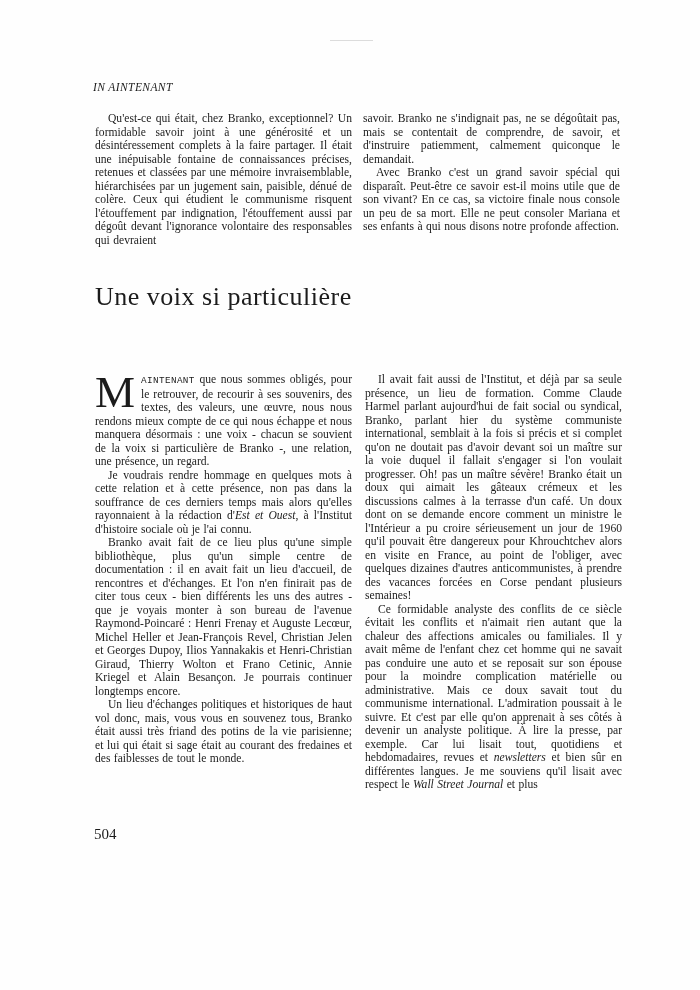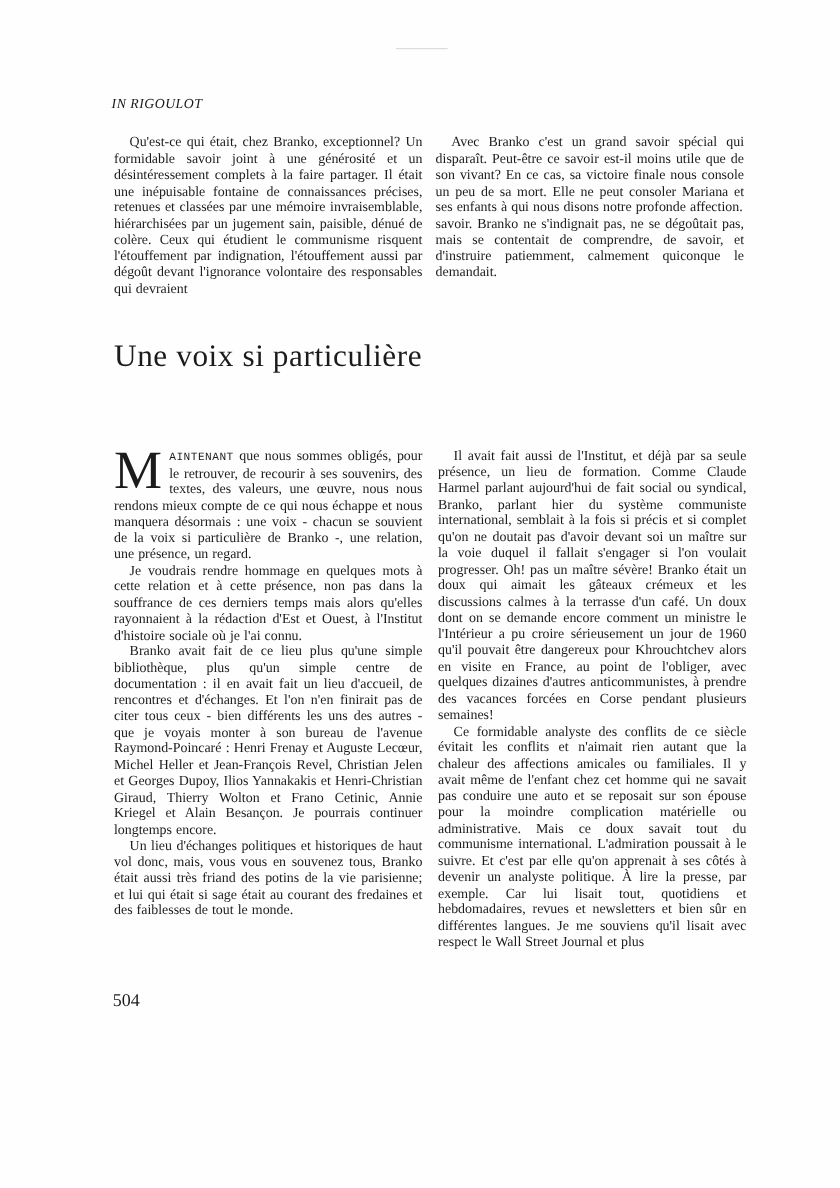--- a/index.html
+++ b/index.html
@@ -39,21 +39,21 @@
     font-size: 11.6px;
     line-height: 13.5px;
     word-spacing: 0.5px;
   }
   .memoriam-left  { left: 95px;  top: 112px; }
   .memoriam-right { left: 363px; top: 112px; }
   .article-left   { left: 95px;  top: 373px; }
   .article-right  { left: 365px; top: 373px; }
   .para { margin: 0; }
   .para.indent { text-indent: 13px; }
-  .it { }
+  .it { font-style: italic; }
   .dropcap {
     float: left;
     font-size: 45px;
     line-height: 35px;
     padding: 2px 6px 0 0;
   }
   .sc {
     font-size: 9.3px;
     letter-spacing: 0.4px;
     font-family: Liberation Mono, monospace;
@@ -83,28 +83,28 @@
     left: 94px;
     top: 826px;
     font-size: 15px;
   }
 </style>
 </head>
 <body>
 
 <div class="page">
   <div class="printers-mark"></div>
-  <div class="running-head">IN RIGOULOT</div>
+  <div class="running-head">IN AINTENANT</div>
 
   <div class="col memoriam-left">
       <p class="para indent"><span>Qu'est-ce qui était, chez Branko, exceptionnel? Un formidable savoir joint à une générosité et un désintéressement complets à la faire partager. Il était une inépuisable fontaine de connaissances précises, retenues et classées par une mémoire invraisemblable, hiérarchisées par un jugement sain, paisible, dénué de colère. Ceux qui étudient le communisme risquent l'étouffement par indignation, l'étouffement aussi par dégoût devant l'ignorance volontaire des responsables qui devraient</span></p>
     </div>
   <div class="col memoriam-right">
+      <p class="para"><span>savoir. Branko ne s'indignait pas, ne se dégoûtait pas, mais se contentait de comprendre, de savoir, et d'instruire patiemment, calmement quiconque le demandait.</span></p>
       <p class="para indent"><span>Avec Branko c'est un grand savoir spécial qui disparaît. Peut-être ce savoir est-il moins utile que de son vivant? En ce cas, sa victoire finale nous console un peu de sa mort. Elle ne peut consoler Mariana et ses enfants à qui nous disons notre profonde affection.</span></p>
-      <p class="para"><span>savoir. Branko ne s'indignait pas, ne se dégoûtait pas, mais se contentait de comprendre, de savoir, et d'instruire patiemment, calmement quiconque le demandait.</span></p>
     </div>
 
   <h1 class="title">Une voix si particulière</h1>
 
   <div class="col article-left">
       <p class="para"><span class="dropcap">M</span><span class="sc">AINTENANT</span><span> que nous sommes obligés, pour le retrouver, de recourir à ses souvenirs, des textes, des valeurs, une œuvre, nous nous rendons mieux compte de ce qui nous échappe et nous manquera désormais : une voix - chacun se souvient de la voix si particulière de Branko -, une relation, une présence, un regard.</span></p>
       <p class="para indent"><span>Je voudrais rendre hommage en quelques mots à cette relation et à cette présence, non pas dans la souffrance de ces derniers temps mais alors qu'elles rayonnaient à la rédaction d'</span><span class="it">Est et Ouest</span><span>, à l'Institut d'histoire sociale où je l'ai connu.</span></p>
       <p class="para indent"><span>Branko avait fait de ce lieu plus qu'une simple bibliothèque, plus qu'un simple centre de documentation : il en avait fait un lieu d'accueil, de rencontres et d'échanges. Et l'on n'en finirait pas de citer tous ceux - bien différents les uns des autres - que je voyais monter à son bureau de l'avenue Raymond-Poincaré : Henri Frenay et Auguste Lecœur, Michel Heller et Jean-François Revel, Christian Jelen et Georges Dupoy, Ilios Yannakakis et Henri-Christian Giraud, Thierry Wolton et Frano Cetinic, Annie Kriegel et Alain Besançon. Je pourrais continuer longtemps encore.</span></p>
       <p class="para indent"><span>Un lieu d'échanges politiques et historiques de haut vol donc, mais, vous vous en souvenez tous, Branko était aussi très friand des potins de la vie parisienne; et lui qui était si sage était au courant des fredaines et des faiblesses de tout le monde.</span></p>
     </div>

